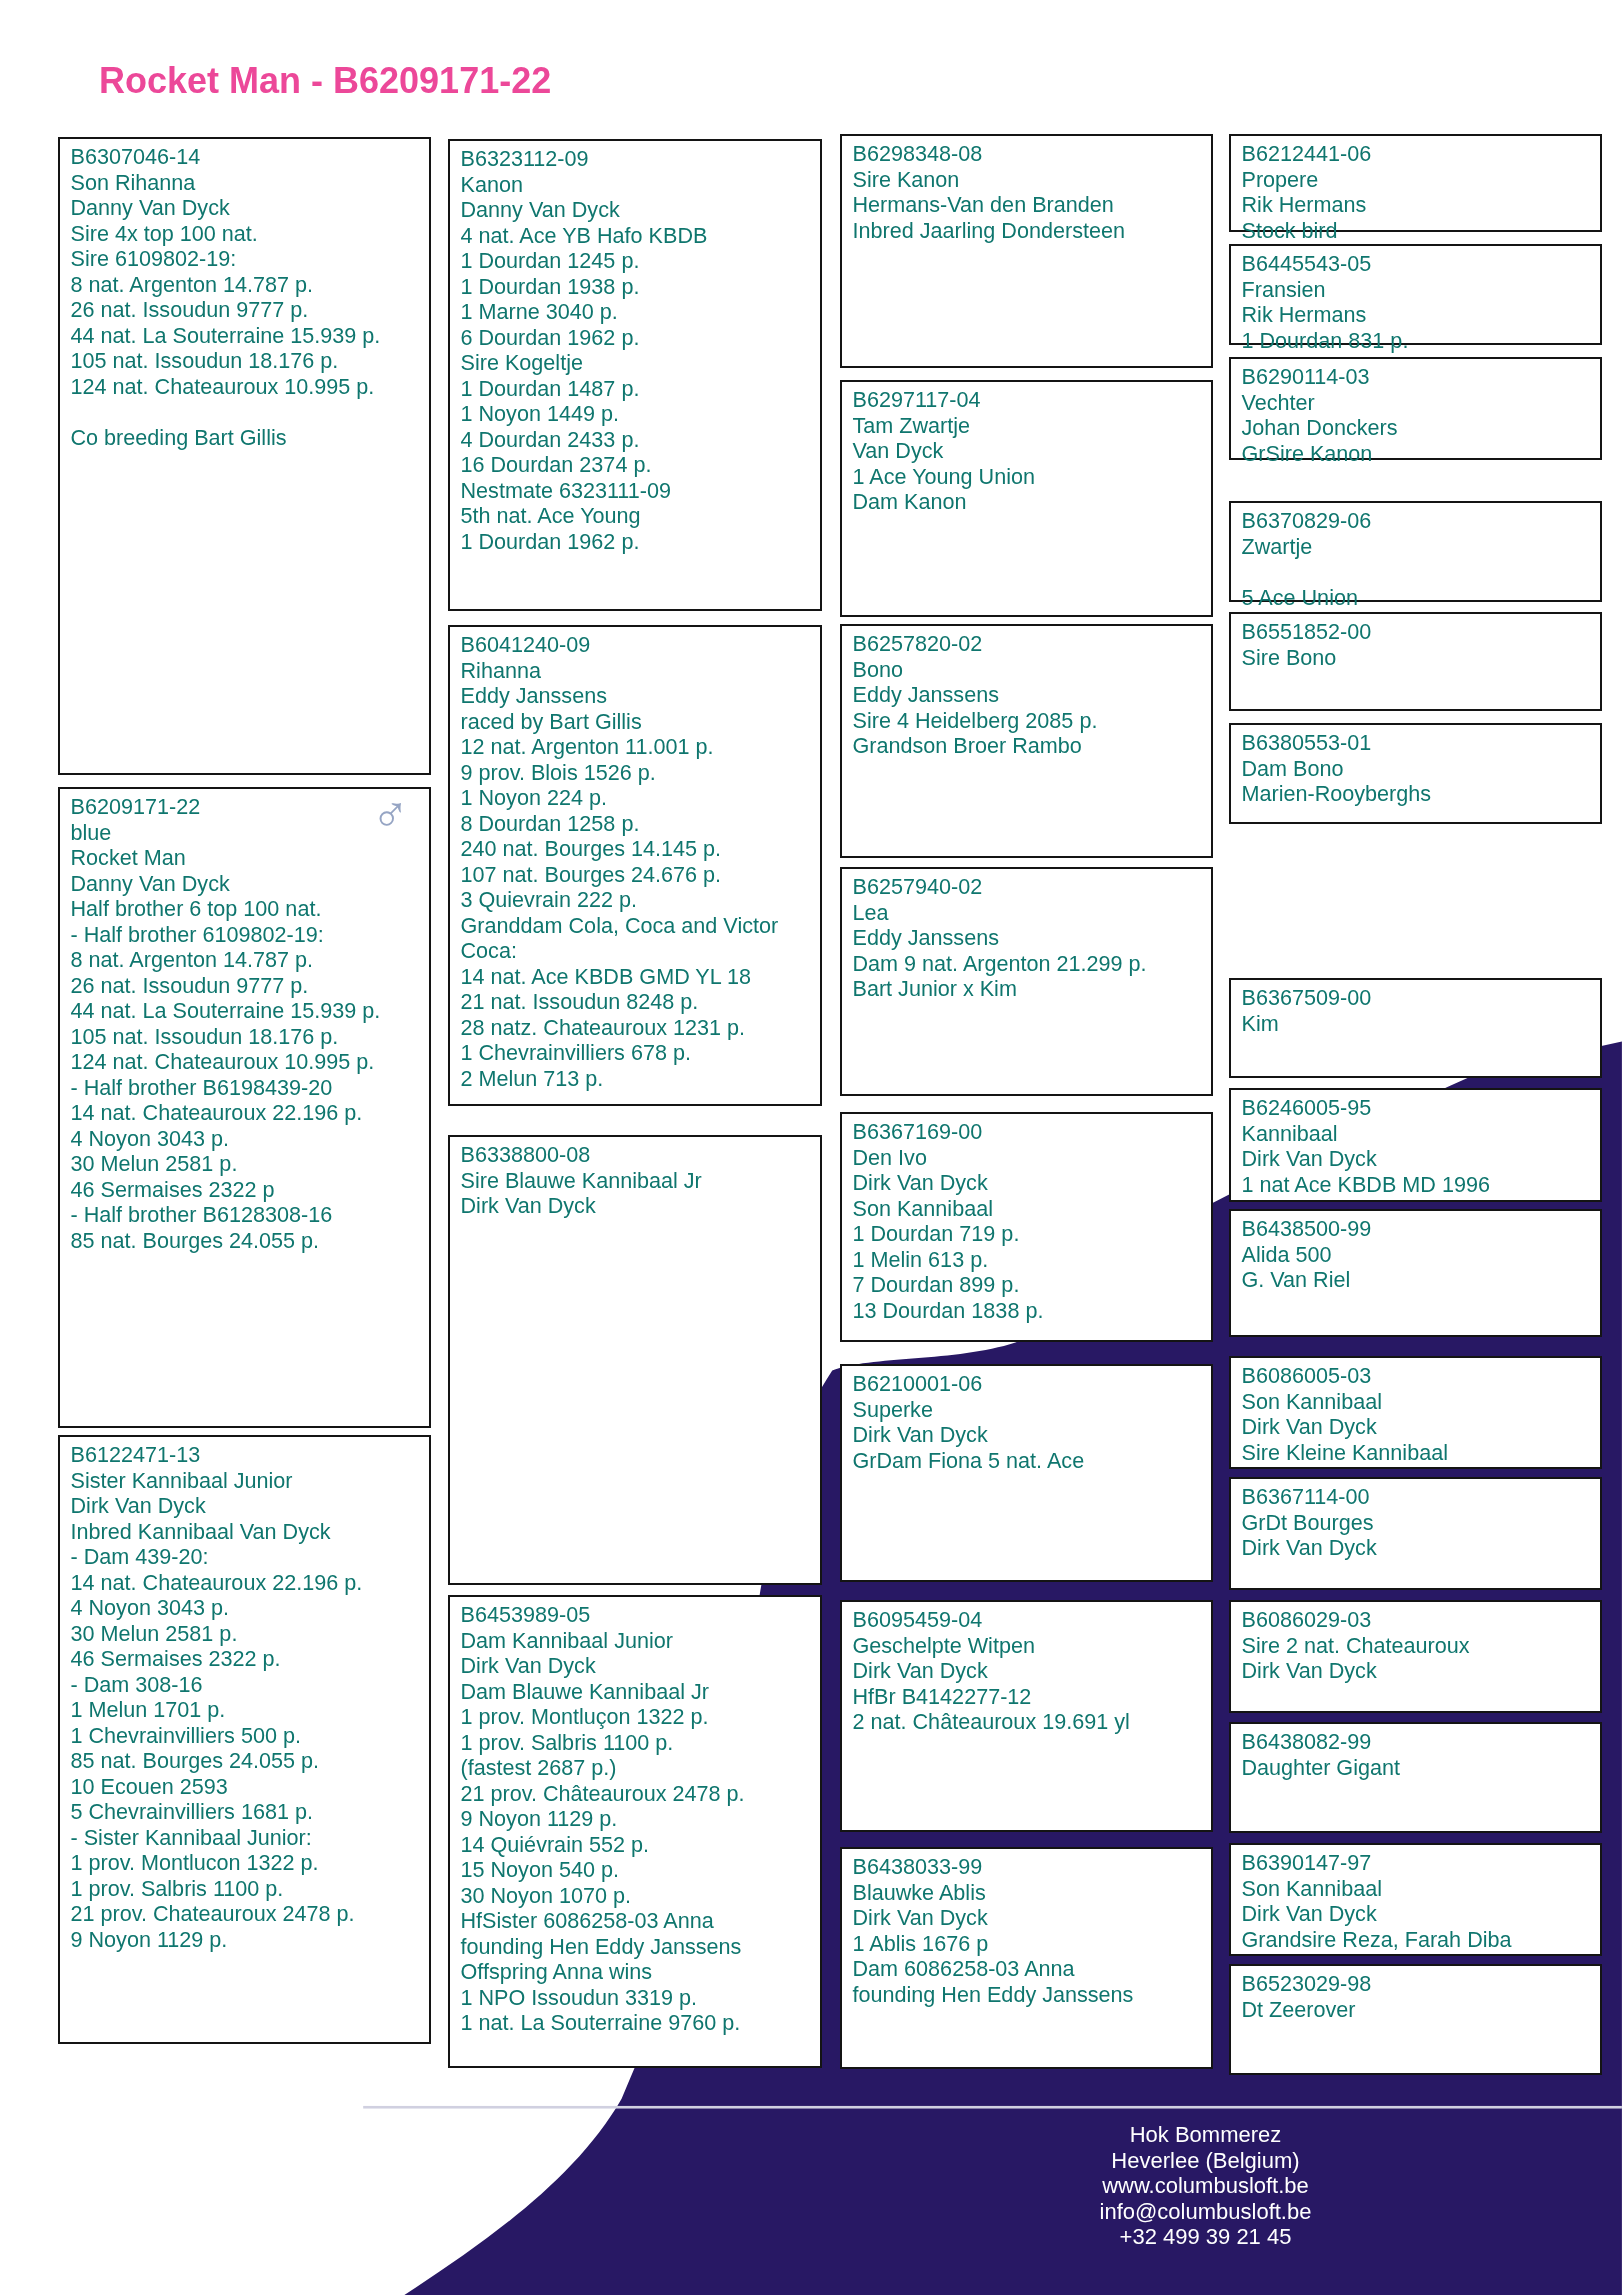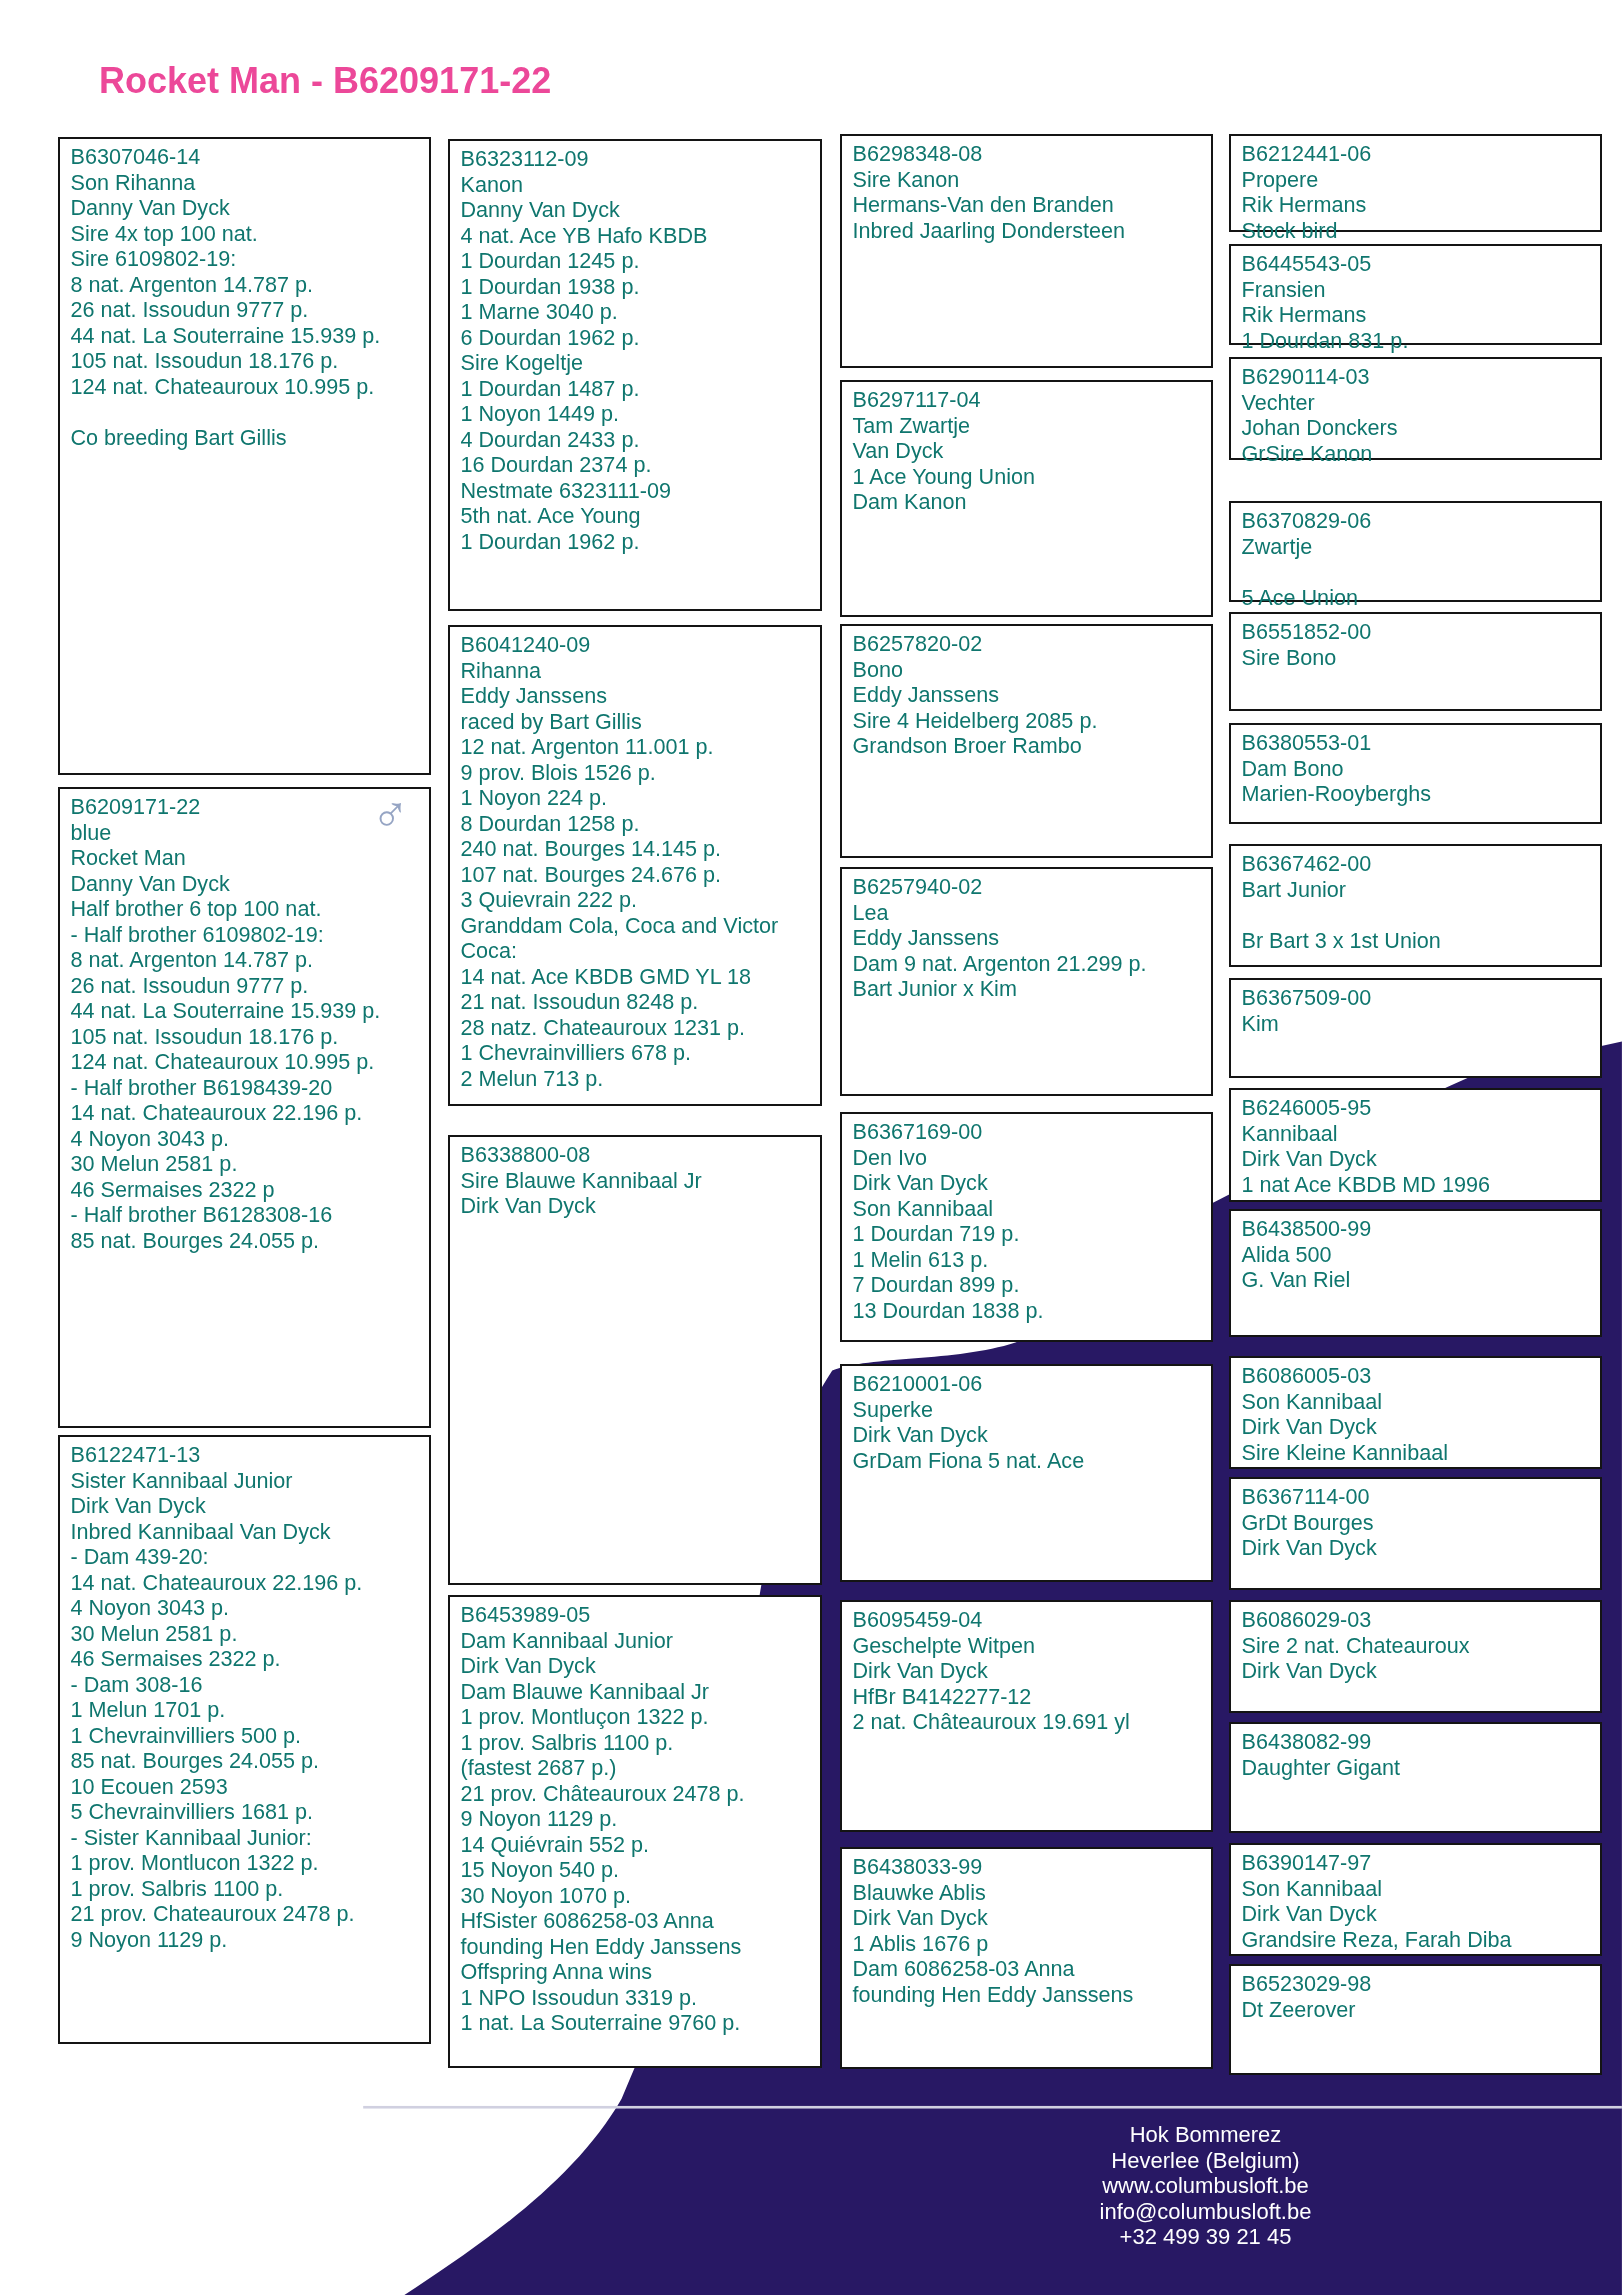--- a/index.html
+++ b/index.html
@@ -270,26 +270,20 @@
   </div>
   <div class="box" style="left:1229px;top:612px;width:373px;height:99px">
     <div class="box-text">B6551852-00
 Sire Bono</div>
   </div>
   <div class="box" style="left:1229px;top:723px;width:373px;height:101px">
     <div class="box-text">B6380553-01
 Dam Bono
 Marien-Rooyberghs</div>
   </div>
-  <div class="box" style="left:1229px;top:844px;width:373px;height:123px">
-    <div class="box-text">B6367462-00
-Bart Junior
-
-Br Bart 3 x 1st Union</div>
-  </div>
   <div class="box" style="left:1229px;top:978px;width:373px;height:100px">
     <div class="box-text">B6367509-00
 Kim</div>
   </div>
   <div class="box" style="left:1229px;top:1088px;width:373px;height:114px">
     <div class="box-text">B6246005-95
 Kannibaal
 Dirk Van Dyck
 1 nat Ace KBDB MD 1996</div>
   </div>

